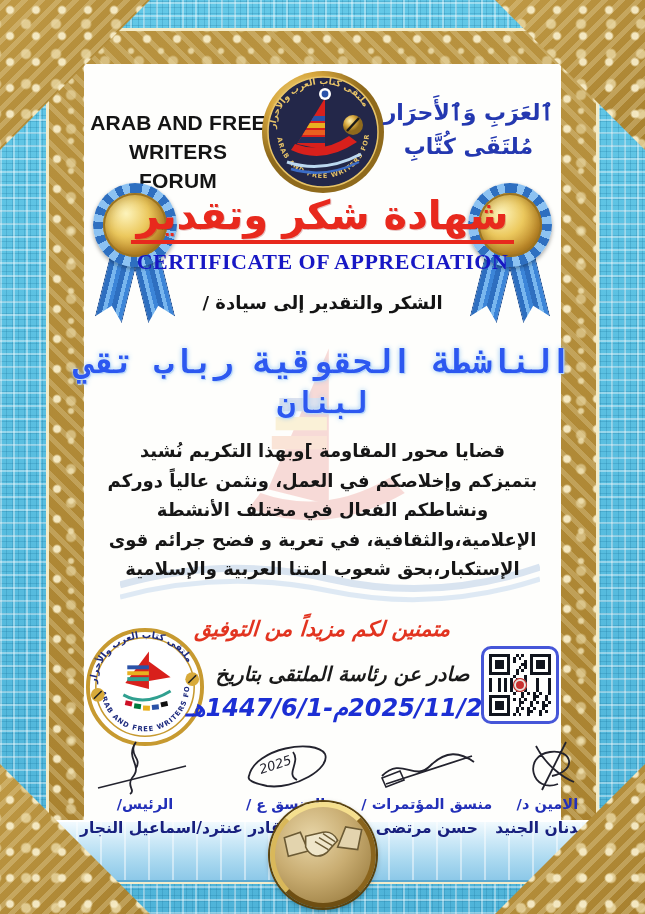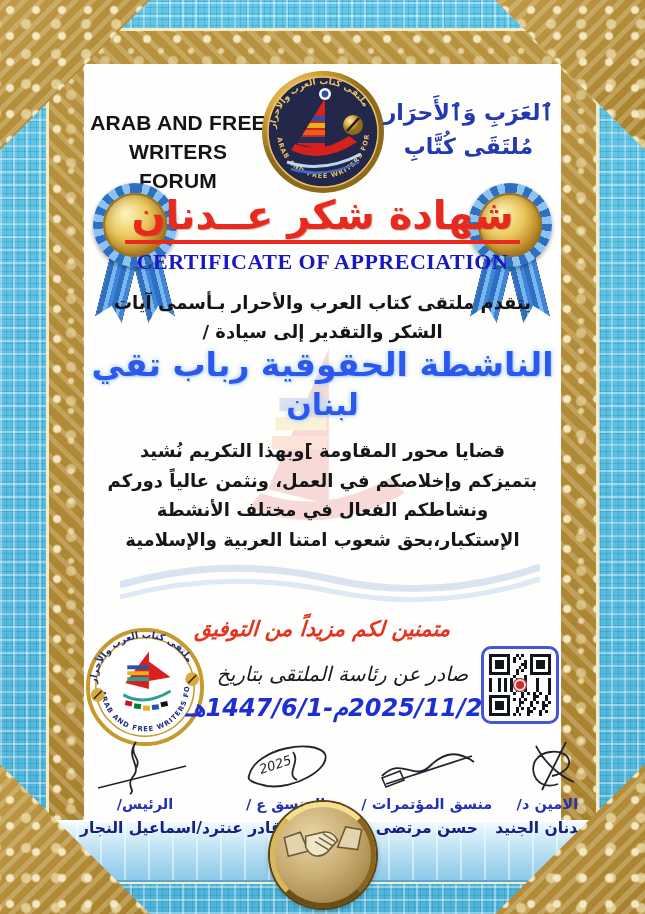--- a/index.html
+++ b/index.html
@@ -72,36 +72,36 @@
   
   .title-ar{position:absolute;left:0;right:0;top:192px;text-align:center;z-index:5;direction:rtl;}
   .title-ar span{display:inline-block;font-size:40px;font-weight:bold;color:#e8291d;
     border-bottom:4px solid #e8291d;padding:0 6px 2px;text-shadow:1px 1px 0 rgba(150,10,10,.25);}
   .title-en{position:absolute;left:0;right:0;top:249px;text-align:center;z-index:5;
     font-family:"Liberation Serif",serif;font-weight:bold;font-size:22px;color:#1717c4;letter-spacing:.5px;}
 
   .intro{position:absolute;left:100px;right:100px;top:288px;z-index:5;direction:rtl;text-align:center;
     font-size:18px;font-weight:bold;color:#141414;line-height:29px;}
 
-  .recipient{position:absolute;left:60px;right:60px;top:344px;z-index:5;direction:rtl;text-align:center;}
+  .recipient{position:absolute;left:60px;right:60px;top:344px;z-index:5;direction:rtl;text-align:center;font-family:Liberation Mono, monospace;}
   .recipient .name{font-size:33px;font-weight:bold;color:#2c58f0;line-height:42px;
     text-shadow:0 0 2px #fff,0 0 5px rgba(130,190,245,.9),1px 1px 0 #bcd8f8;}
   .recipient .country{font-size:30px;font-weight:bold;color:#2c58f0;line-height:38px;
     text-shadow:0 0 2px #fff,0 0 5px rgba(130,190,245,.9),1px 1px 0 #bcd8f8;}
 
   .body-text{position:absolute;left:86px;right:86px;top:436px;z-index:5;direction:rtl;text-align:center;
     font-size:18px;font-weight:bold;color:#161616;line-height:29.5px;}
 
   .wish{position:absolute;left:0;right:0;top:617px;text-align:center;z-index:5;direction:rtl;
     font-size:21px;font-weight:bold;font-style:italic;color:#e23420;transform:skewX(-4deg);}
 
   
   .stamp{position:absolute;left:84px;top:626px;width:122px;height:122px;z-index:5;}
   .issue-line{position:absolute;left:160px;right:120px;top:662px;text-align:center;z-index:5;direction:rtl;
-    font-size:20px;font-weight:normal;font-style:italic;color:#1a1a1a;}
+    font-size:20px;font-weight:bold;font-style:italic;color:#1a1a1a;}
   .issue-date{position:absolute;left:160px;right:120px;top:694px;text-align:center;z-index:5;direction:rtl;
     font-size:24px;font-weight:bold;font-style:italic;color:#1c2fd4;}
   .qr{position:absolute;right:86px;top:646px;width:78px;height:78px;z-index:5;background:#fff;
     border:3px solid #4656d8;border-radius:10px;padding:5px;box-sizing:border-box;}
   .qr-grid{position:relative;width:100%;height:100%;}
   .qr-grid i{position:absolute;background:#10141e;}
   .qr-emblem{position:absolute;left:50%;top:50%;width:14px;height:14px;transform:translate(-50%,-50%);
     border-radius:50%;background:radial-gradient(#fff 20%, #e0d8d0 60%);box-shadow:0 0 0 1px #c02020 inset;z-index:2;}
   .qr-emblem::after{content:"";position:absolute;inset:3px;border-radius:50%;background:#c83030;}
 
@@ -197,38 +197,38 @@
     <div class="tail b"></div>
     <div class="rosette"></div>
   </div>
   <div class="medal right">
     <div class="tail a"></div>
     <div class="tail b"></div>
     <div class="rosette"></div>
   </div>
 
   <div class="title-ar">
-    <span>شهادة شكر عــدنان</span>
+    <span>شهادة شكر وتقدير</span>
   </div>
   <div class="title-en">CERTIFICATE OF APPRECIATION</div>
 
   <div class="intro">
-    <div>يتقدم ملتقى كتاب العرب والأحرار بـأسمى آيات</div>
     <div>الشكر والتقدير إلى سيادة /</div>
   </div>
 
   <div class="recipient">
     <div class="name">الناشطة الحقوقية رباب تقي</div>
     <div class="country">لبنان</div>
   </div>
 
   <div class="body-text">
     <div>قضايا محور المقاومة ]وبهذا التكريم نُشيد</div>
     <div>بتميزكم وإخلاصكم في العمل، ونثمن عالياً دوركم</div>
     <div>ونشاطكم الفعال في مختلف الأنشطة</div>
+    <div>الإعلامية،والثقافية، في تعرية و فضح جرائم قوى</div>
     <div>الإستكبار،بحق شعوب امتنا العربية والإسلامية</div>
   </div>
 
   <div class="wish">متمنين لكم مزيداً من التوفيق</div>
 
   <svg class="stamp" viewBox="0 0 124 124">
     <defs>
       <path id="sArcTop" d="M62,112 A50,50 0 1 1 62.1,112" fill="none"></path>
       <path id="sArcBot" d="M17,62 A45,45 0 0 0 107,62" fill="none"></path>
     </defs>

